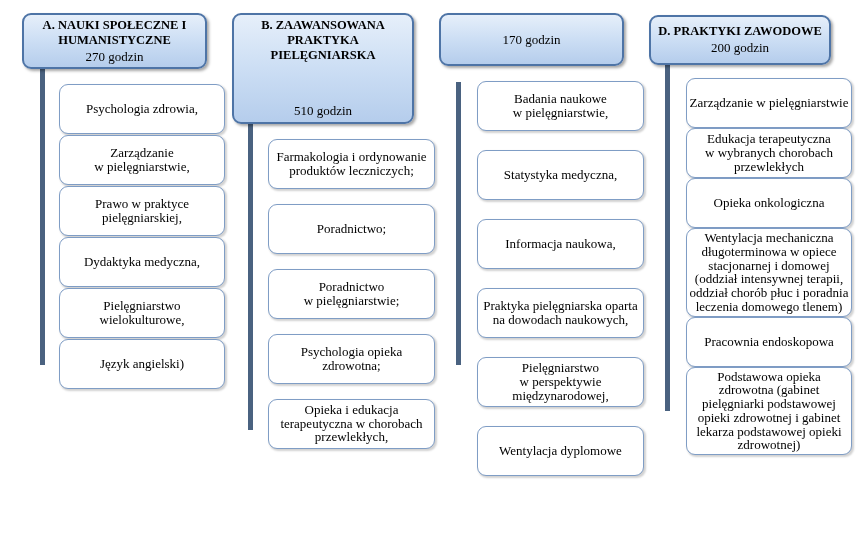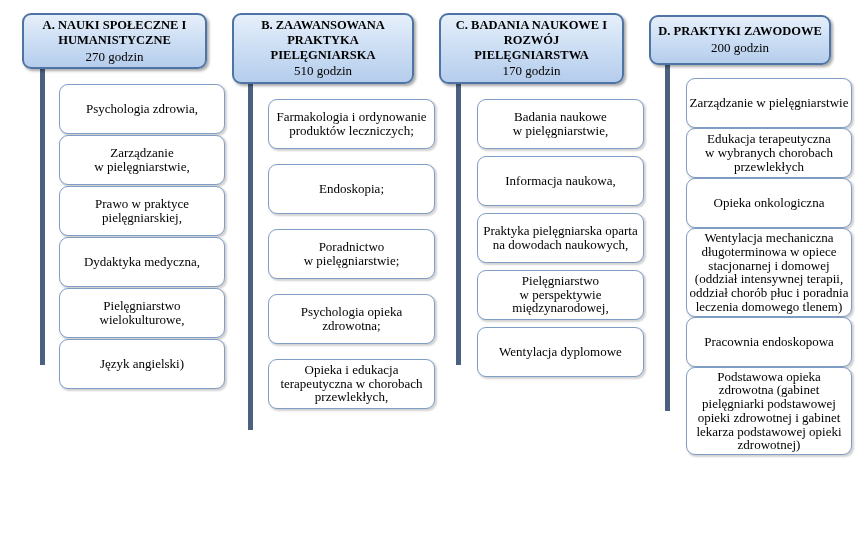--- a/index.html
+++ b/index.html
@@ -62,48 +62,48 @@
   <div class="connector" style="left: 18px; top: 23px; height: 4px;"></div>
       <div class="connector" style="left: 18px; top: 88px; height: 4px;"></div>
       <div class="connector" style="left: 18px; top: 153px; height: 4px;"></div>
       <div class="connector" style="left: 18px; top: 218px; height: 4px;"></div>
       <div class="connector" style="left: 18px; top: 283px; height: 4px;"></div>
       <div class="connector" style="left: 18px; top: 348px; height: 4px;"></div>
       <div class="connector" style="left: 18px; top: 54px; width: 5px; height: 298px;"></div>
     </section>
 
   <section class="column" style="left:232px; top:13px;">
-    <div class="header" style="width:182px;">
+    <div class="header" style="width:182px;gap:40px;">
       <div class="header-title">B. ZAAWANSOWANA PRAKTYKA PIELĘGNIARSKA</div>
       <div class="header-hours">510 godzin</div>
     </div>
     <div class="children" style="margin-top:15px; gap:15px; margin-left:36px; width:167px;">
         <div class="child-box">Farmakologia i&nbsp;ordynowanie produktów leczniczych;</div>
-        <div class="child-box">Endoskopia;</div>
+        <div class="child-box">Poradnictwo;</div>
         <div class="child-box">Poradnictwo w&nbsp;pielęgniarstwie;</div>
         <div class="child-box">Psychologia opieka zdrowotna;</div>
         <div class="child-box">Opieka i&nbsp;edukacja terapeutyczna w&nbsp;chorobach przewlekłych,</div>
       </div>
   <div class="connector" style="left: 16px; top: 23px; height: 4px;"></div>
       <div class="connector" style="left: 16px; top: 88px; height: 4px;"></div>
       <div class="connector" style="left: 16px; top: 153px; height: 4px;"></div>
       <div class="connector" style="left: 16px; top: 218px; height: 4px;"></div>
       <div class="connector" style="left: 16px; top: 283px; height: 4px;"></div>
       <div class="connector" style="left: 16px; top: 348px; height: 4px;"></div>
       <div class="connector" style="left: 16px; top: 413px; height: 4px;"></div>
       <div class="connector" style="left: 16px; top: 69px; width: 5px; height: 348px;"></div>
     </section>
 
   <section class="column" style="left:439px; top:13px;">
     <div class="header" style="width:185px; min-height:53px;">
-      <div class="header-title">C. BADANIA NAUKOWE I ROZWÓJ PIELĘGNIARSTWA</div>
       <div class="header-hours">170 godzin</div>
     </div>
-    <div class="children" style="margin-top:15px; gap:7px; margin-left:38px; width:167px;">
+    <div class="children" style="margin-top:15px; gap:19px; margin-left:38px; width:167px;">
         <div class="child-box">Badania naukowe w&nbsp;pielęgniarstwie,</div>
+        <div class="child-box">Statystyka medyczna,</div>
         <div class="child-box">Informacja naukowa,</div>
         <div class="child-box">Praktyka pielęgniarska oparta na dowodach naukowych,</div>
         <div class="child-box">Pielęgniarstwo w&nbsp;perspektywie międzynarodowej,</div>
         <div class="child-box">Wentylacja dyplomowe</div>
       </div>
   <div class="connector" style="left: 17px; top: 23px; height: 4px;"></div>
       <div class="connector" style="left: 17px; top: 88px; height: 4px;"></div>
       <div class="connector" style="left: 17px; top: 153px; height: 4px;"></div>
       <div class="connector" style="left: 17px; top: 218px; height: 4px;"></div>
       <div class="connector" style="left: 17px; top: 283px; height: 4px;"></div>

